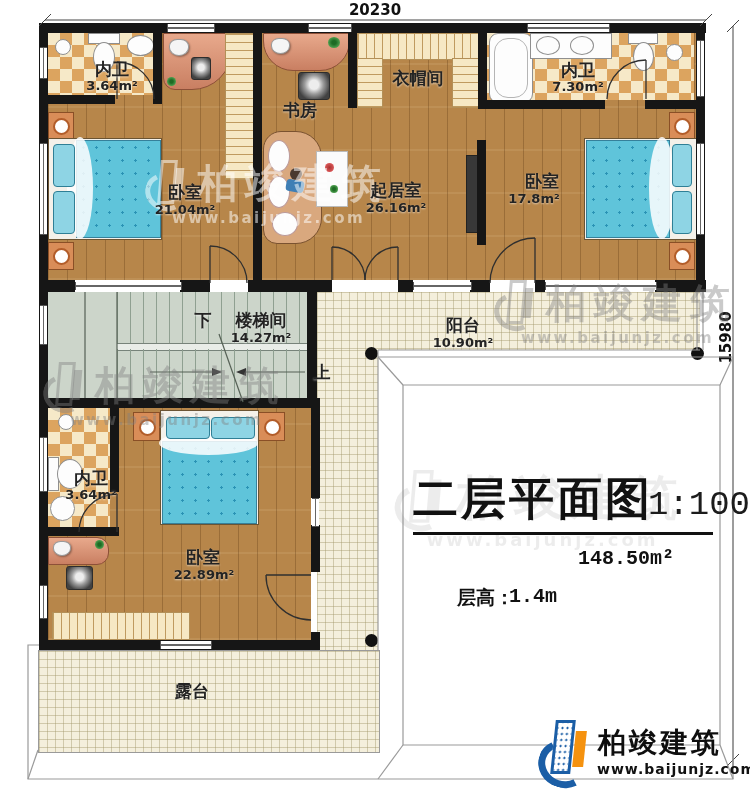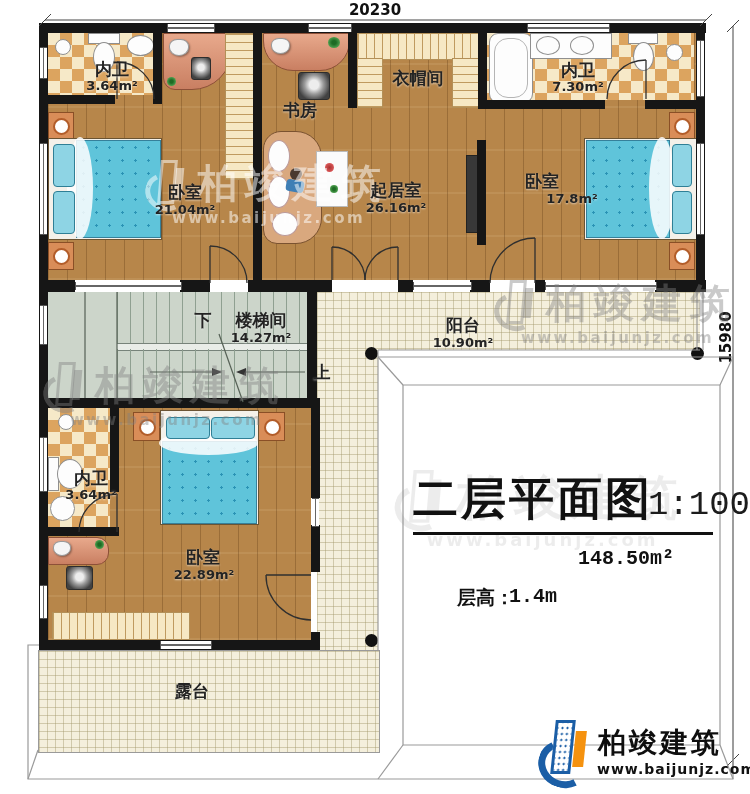--- a/index.html
+++ b/index.html
@@ -320,21 +320,21 @@
   <div class="label area" style="left:112px;top:79px">3.64m²</div>
   <div class="label" style="left:185px;top:184px">卧室</div>
   <div class="label area" style="left:185px;top:203px">21.04m²</div>
   <div class="label" style="left:300px;top:102px">书房</div>
   <div class="label" style="left:418px;top:70px">衣帽间</div>
   <div class="label" style="left:396px;top:182px">起居室</div>
   <div class="label area" style="left:396px;top:201px">26.16m²</div>
   <div class="label" style="left:578px;top:62px">内卫</div>
   <div class="label area" style="left:578px;top:80px">7.30m²</div>
   <div class="label" style="left:542px;top:173px">卧室</div>
-  <div class="label area" style="left:572px;top:192px">17.8m²</div>
+  <div class="label area" style="left:534px;top:192px">17.8m²</div>
   <div class="label" style="left:203px;top:312px">下</div>
   <div class="label" style="left:261px;top:312px">楼梯间</div>
   <div class="label area" style="left:261px;top:331px">14.27m²</div>
   <div class="label" style="left:322px;top:364px">上</div>
   <div class="label" style="left:463px;top:317px">阳台</div>
   <div class="label area" style="left:463px;top:336px">10.90m²</div>
   <div class="label" style="left:91px;top:470px">内卫</div>
   <div class="label area" style="left:91px;top:488px">3.64m²</div>
   <div class="label" style="left:203px;top:549px">卧室</div>
   <div class="label area" style="left:204px;top:568px">22.89m²</div>

